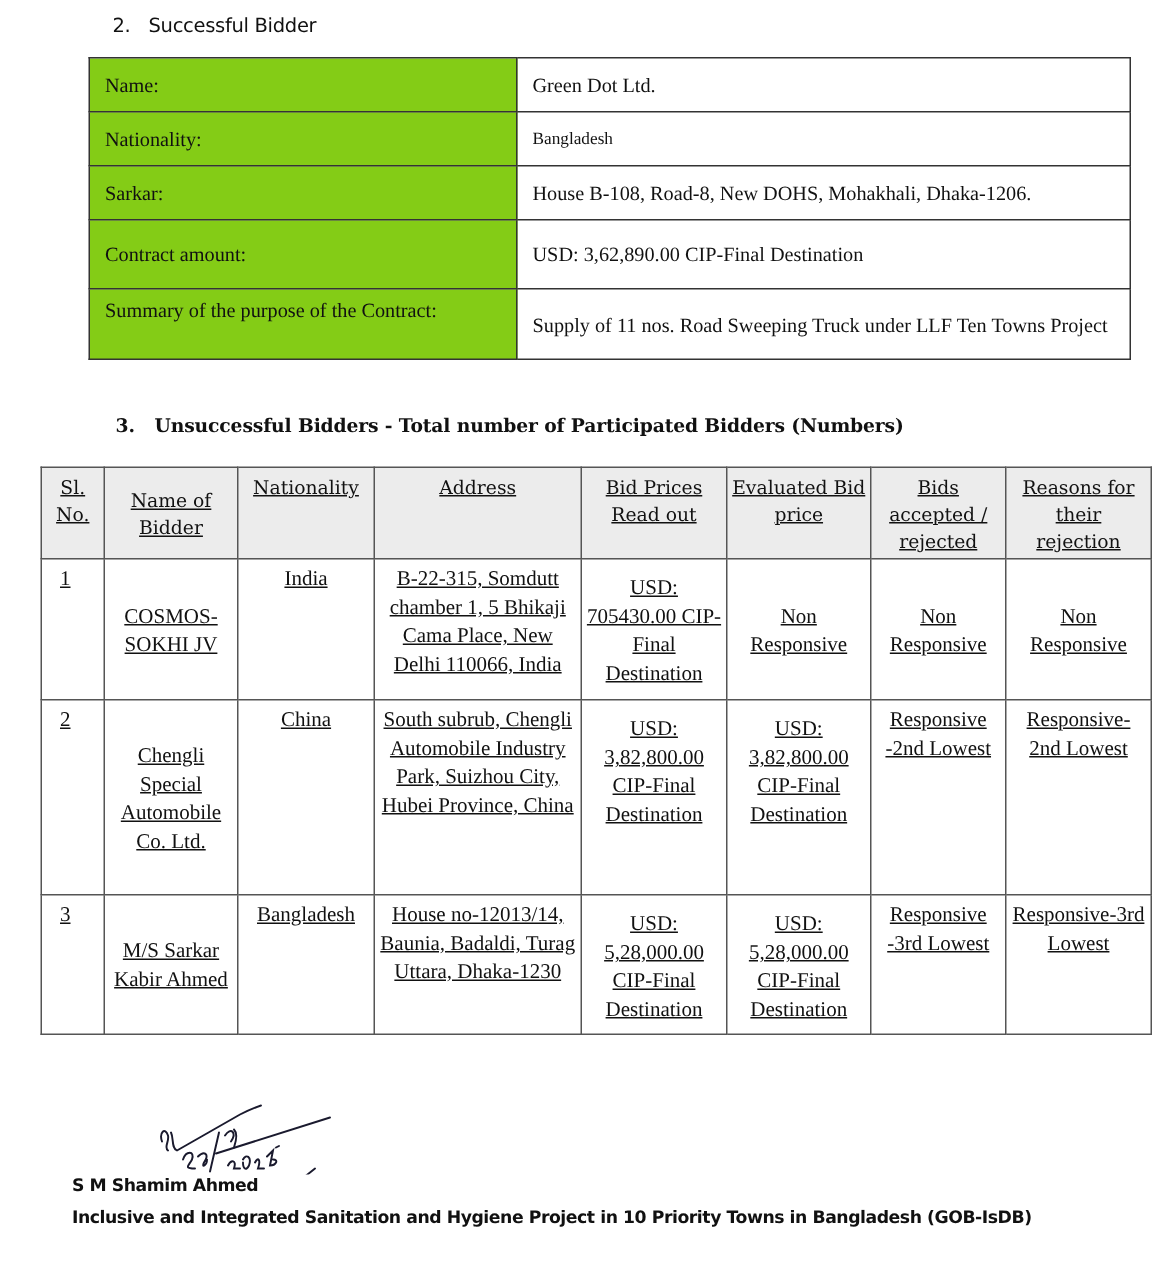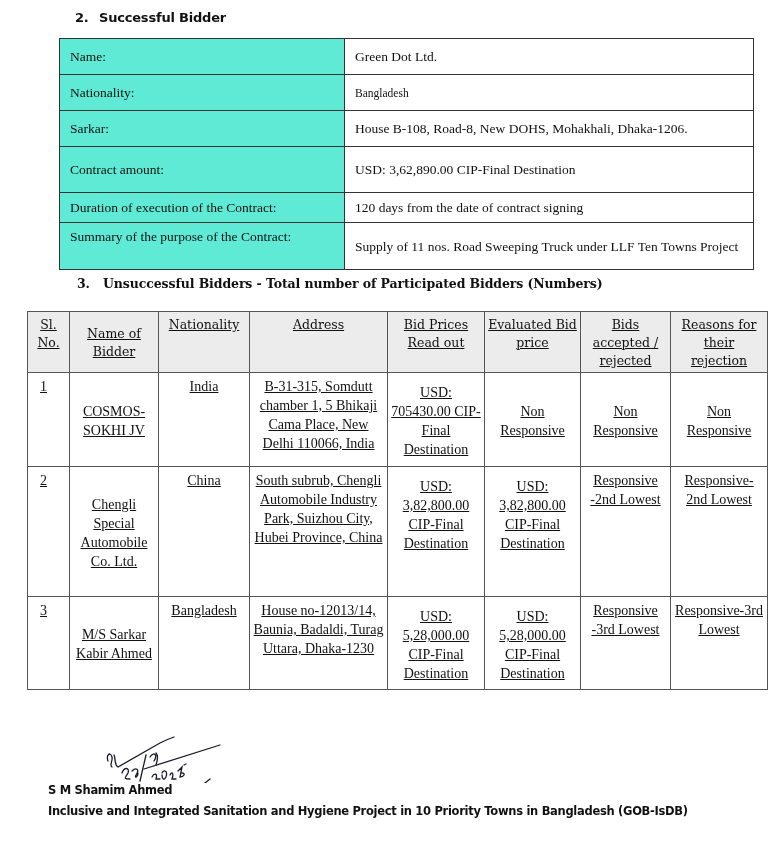--- a/index.html
+++ b/index.html
@@ -4,35 +4,35 @@
 <style>
   html, body { margin: 0; padding: 0; }
   body {
     width: 769px; height: 850px; position: relative; overflow: hidden;
     background: #ffffff; color: #111;
     font-family: "Liberation Serif", "DejaVu Serif", serif;
   }
   .h2 {
     position: absolute; left: 75px; top: 10px;
     font-family: "DejaVu Sans", "Liberation Sans", sans-serif;
-    font-weight: bold; font-size: 13px; letter-spacing: -0.2px;
+    font-weight: normal; font-size: 13px; letter-spacing: -0.2px;
   }
   .h2 .num { display: inline-block; width: 24px; }
 
   
   table.sb {
     position: absolute; left: 59px; top: 38px; width: 695px;
     border-collapse: collapse;
     font-family: "Liberation Serif", "DejaVu Serif", serif;
     font-size: 13.5px;
   }
   table.sb td {
     border: 1.3px solid #333; padding: 0 10px; vertical-align: middle;
   }
-  table.sb td.lab { width: 264px; background: #5eead4; }
+  table.sb td.lab { width: 264px; background: #84cc16; }
   table.sb td.val { }
   table.sb td.val.small { font-size: 11.5px; }
 
   .h3 {
     position: absolute; left: 77px; top: 276px;
     font-family: "DejaVu Serif", "Liberation Serif", serif;
     font-weight: bold; font-size: 12.5px; letter-spacing: -0.1px;
   }
   .h3 .num { display: inline-block; width: 26px; }
 
@@ -81,24 +81,20 @@
     <td class="val small">Bangladesh</td>
   </tr>
   <tr style="height:36px">
     <td class="lab">Sarkar:</td>
     <td class="val">House B-108, Road-8, New DOHS, Mohakhali, Dhaka-1206.</td>
   </tr>
   <tr style="height:46px">
     <td class="lab">Contract amount:</td>
     <td class="val">USD: 3,62,890.00 CIP-Final Destination</td>
   </tr>
-  <tr style="height:30px">
-    <td class="lab">Duration of execution of the Contract:</td>
-    <td class="val">120 days from the date of contract signing</td>
-  </tr>
   <tr style="height:47px">
     <td class="lab" style="vertical-align:top;padding-top:6px">Summary of the purpose of the Contract:</td>
     <td class="val" style="line-height:21px">Supply of 11 nos. Road Sweeping Truck under LLF Ten Towns Project</td>
   </tr>
 </tbody>
   </table>
 
 <div class="h3">
   <span class="num">3.</span><span>Unsuccessful Bidders - Total number of Participated Bidders (Numbers)</span>
 </div>
@@ -122,21 +118,21 @@
     <th>Address</th>
     <th>Bid Prices Read out</th>
     <th>Evaluated Bid price</th>
     <th>Bids accepted / rejected</th>
     <th>Reasons for their rejection</th>
   </tr>
   <tr style="height:94px">
     <td class="sl">1</td>
     <td class="mid">COSMOS-SOKHI JV</td>
     <td>India</td>
-    <td>B-31-315, Somdutt chamber 1, 5 Bhikaji Cama Place, New Delhi 110066, India</td>
+    <td>B-22-315, Somdutt chamber 1, 5 Bhikaji Cama Place, New Delhi 110066, India</td>
     <td class="mid">USD: 705430.00 CIP-Final Destination</td>
     <td class="mid">Non Responsive</td>
     <td class="mid">Non Responsive</td>
     <td class="mid">Non Responsive</td>
   </tr>
   <tr style="height:130px">
     <td class="sl">2</td>
     <td class="mid">Chengli Special Automobile Co. Ltd.</td>
     <td>China</td>
     <td>South subrub, Chengli Automobile Industry Park, Suizhou City, Hubei Province, China</td>

